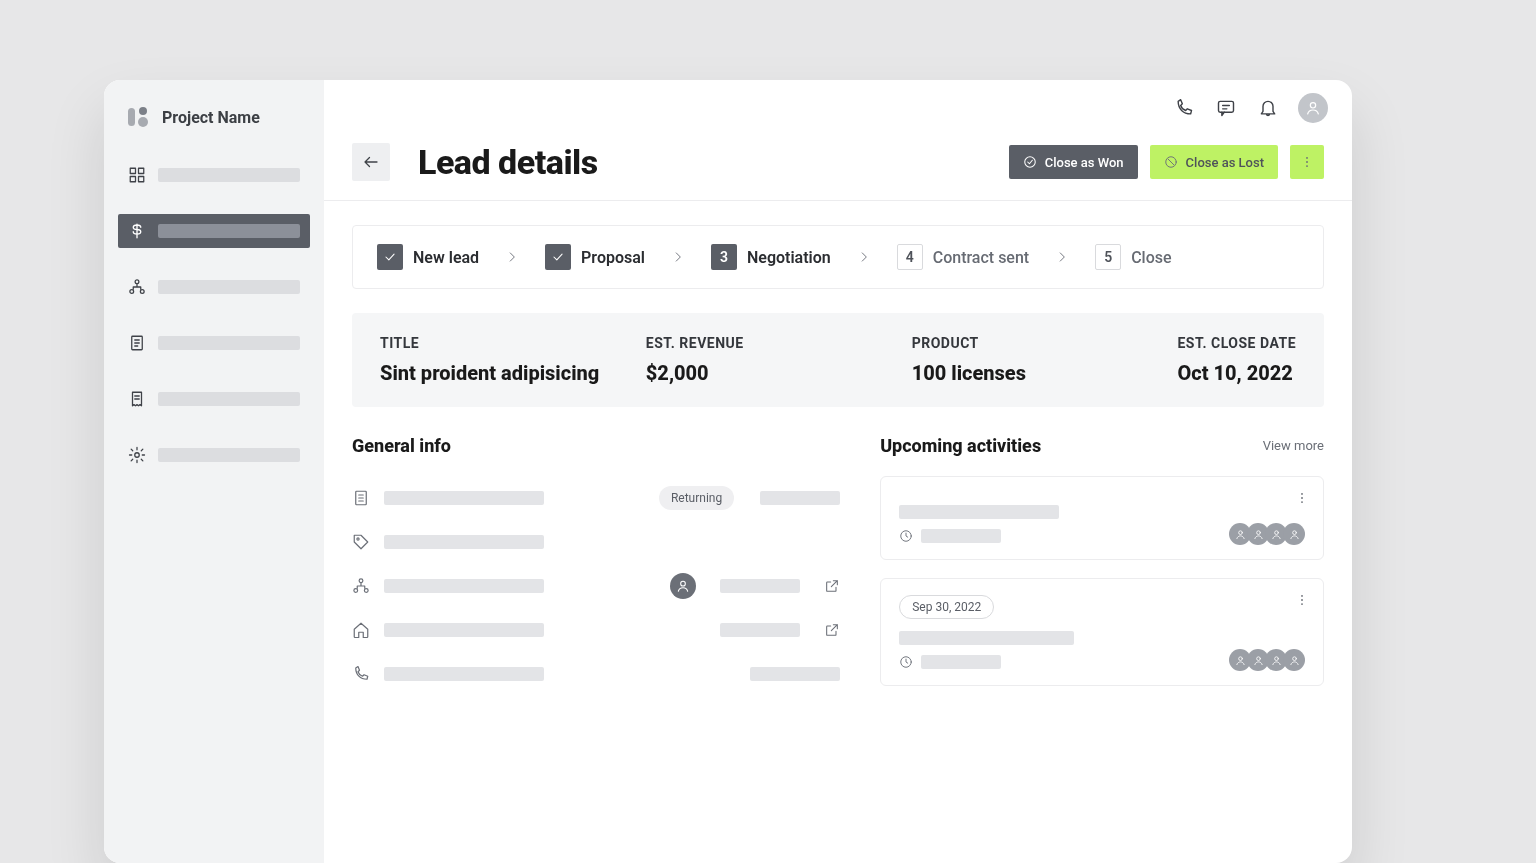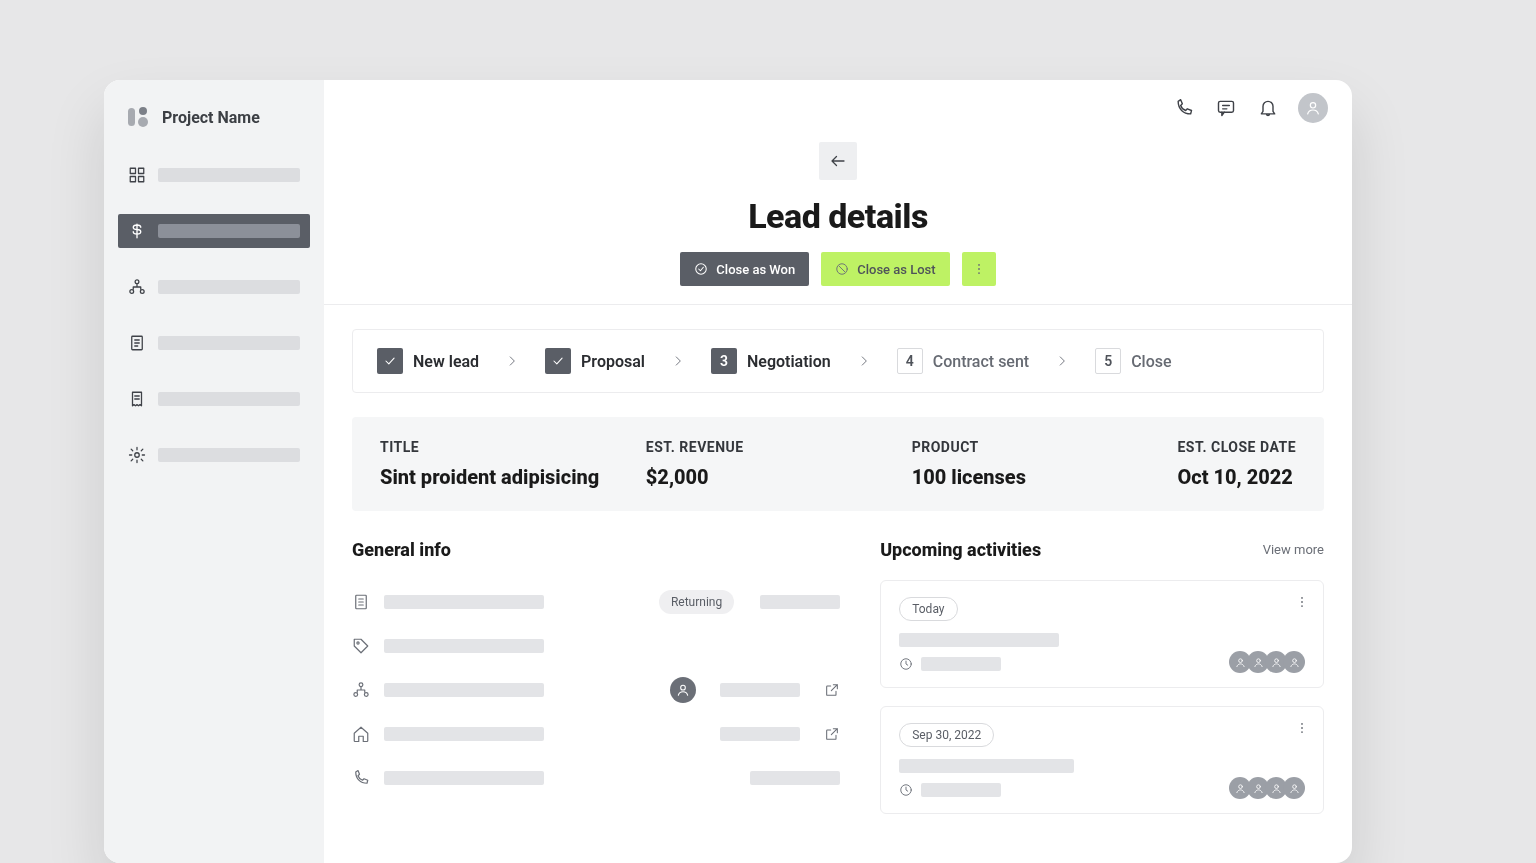--- a/index.html
+++ b/index.html
@@ -84,22 +84,21 @@
   .topbar .icon-btn {
     width: 24px; height: 24px; display:flex; align-items:center; justify-content:center; cursor:pointer;
   }
   .avatar-circle {
     width: 30px; height: 30px; border-radius: 50%; background:#c2c5ca; display:flex; align-items:center; justify-content:center;
   }
   .page-header {
     display: flex;
     align-items: center;
     padding: 6px 28px 18px 28px;
-    gap: 16px;
-    flex-direction: column;
+    gap: 28px;
   }
   .back-btn {
     width: 38px; height: 38px; background:#eeeff1; border-radius:2px; display:flex; align-items:center; justify-content:center; cursor:pointer;
   }
   .page-title {
     font-size: 34px;
     font-weight: 800;
     letter-spacing: -0.5px;
     flex: 1;
   }
@@ -485,23 +484,20 @@
           </div>
         </div>
 
         <div class="col-right">
           <div class="section-header">
             <div class="section-title" style="margin-bottom:0;">Upcoming activities</div>
             <span class="view-more">View more</span>
           </div>
 
           <div class="activity-card">
-            <div class="activity-top">
-              <span class="badge-pill outline">Today</span>
-            </div>
             <span class="activity-menu">
               <svg width="14" height="14" viewBox="0 0 24 24">
                   <circle fill="#6b6f77" cx="12" cy="5" r="1.6"></circle>
                   <circle fill="#6b6f77" cx="12" cy="12" r="1.6"></circle>
                   <circle fill="#6b6f77" cx="12" cy="19" r="1.6"></circle>
                 </svg>
             </span>
             <div class="activity-body">
               <div class="activity-line1"></div>
               <div class="activity-meta">

